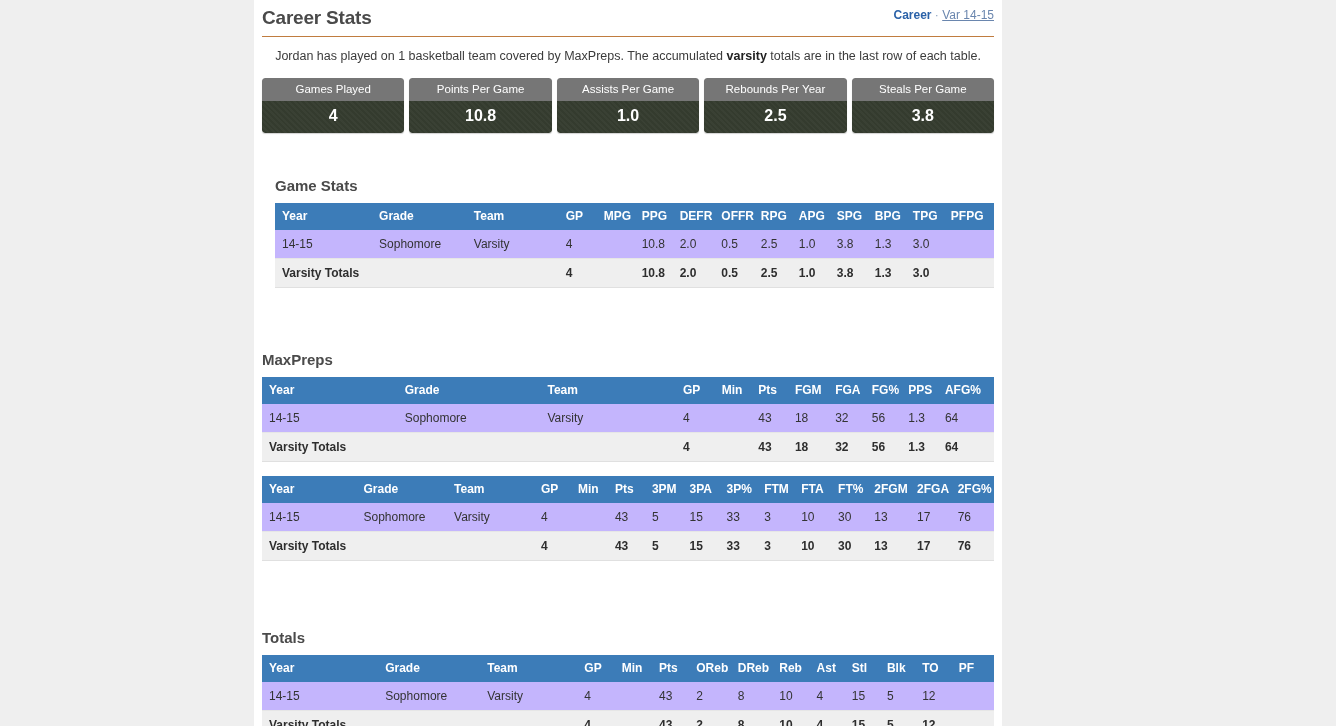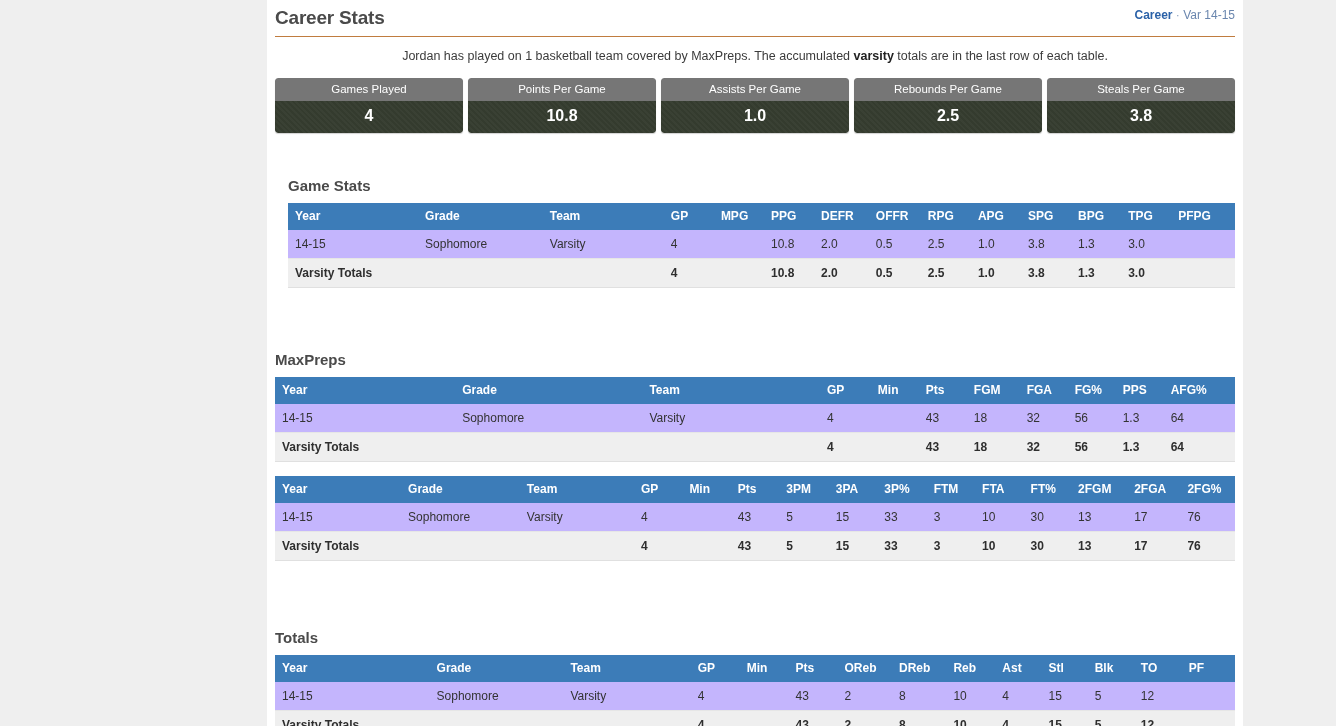--- a/index.html
+++ b/index.html
@@ -10,22 +10,22 @@
     font-family: "Liberation Sans", sans-serif;
     overflow: hidden;
   }
   #page {
     position: relative;
     width: 1336px; height: 726px;
     background: #efefef;
   }
   #panel {
     position: absolute;
-    left: 267px; top: 0;
-    width: 976px; height: 726px;
+    left: 254px; top: 0;
+    width: 748px; height: 726px;
     background: #ffffff;
     overflow: hidden;
   }
 
   
   .page-head {
     position: relative;
     padding: 6px 0 0 0;
     margin: 0 8px;
   }
@@ -43,21 +43,21 @@
     font-size: 12px;
     color: #7a93b8;
     white-space: nowrap;
   }
   .breadcrumb .crumb-link {
     color: #2b62a8;
     font-weight: bold;
     text-decoration: none;
   }
   .breadcrumb .crumb-sep { color: #8fa4c0; }
-  .breadcrumb .crumb-tail { color: #6a86ae; }
+  .breadcrumb .crumb-tail { color: #6a86ae; text-decoration: underline; }
   .head-rule {
     margin: 6px 0 0 0;
     height: 1px;
     background: #b5651d;
     opacity: .85;
   }
 
   .intro {
     margin: 11px 8px 0 8px;
     font-size: 12.5px;
@@ -174,21 +174,21 @@
         </div>
         <div class="stat-box">
           <div class="stat-label">Points Per Game</div>
           <div class="stat-value">10.8</div>
         </div>
         <div class="stat-box">
           <div class="stat-label">Assists Per Game</div>
           <div class="stat-value">1.0</div>
         </div>
         <div class="stat-box">
-          <div class="stat-label">Rebounds Per Game</div>
+          <div class="stat-label">Rebounds Per Year</div>
           <div class="stat-value">2.5</div>
         </div>
         <div class="stat-box">
           <div class="stat-label">Steals Per Game</div>
           <div class="stat-value">3.8</div>
         </div>
       </div>
 
     <div class="section sp-gamestats">
       <h2 class="section-title">Game Stats</h2>

